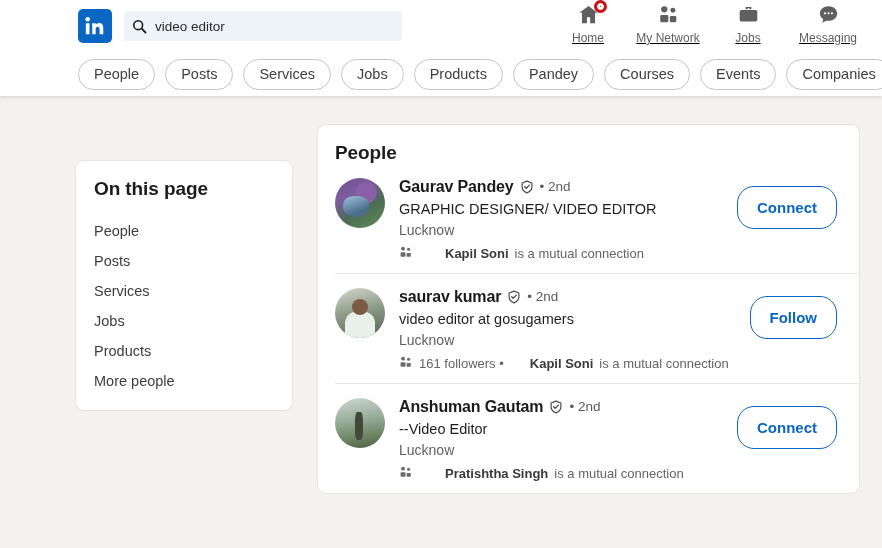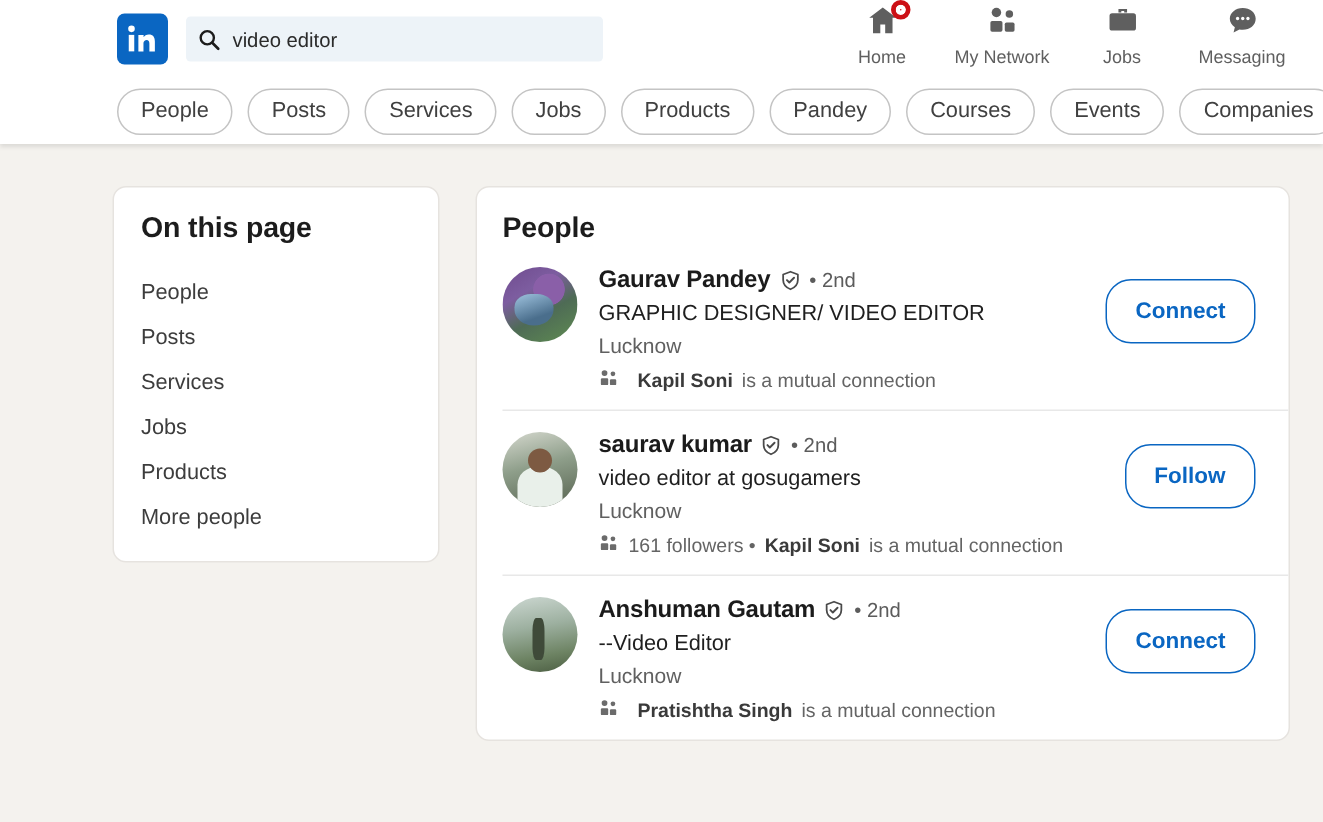--- a/index.html
+++ b/index.html
@@ -59,20 +59,21 @@
   }
   .search-input::placeholder { color: #6b6b6b; }
 
   .nav {
     margin-left: auto;
     display: flex;
     align-items: flex-start;
     height: 52px;
     padding-right: 14px;
     padding-top: 3px;
+    text-decoration: underline;
   }
   .nav-item {
     width: 80px;
     display: flex;
     flex-direction: column;
     align-items: center;
     justify-content: flex-start;
     color: #5f5f5f;
     cursor: pointer;
     position: relative;
@@ -134,20 +135,21 @@
 
   
   .side-card {
     margin-left: 75px;
     width: 218px;
     background: #ffffff;
     border: 1px solid #e6e3df;
     border-radius: 9px;
     padding: 17px 0 14px 0;
     flex: none;
+    margin-top: 36px;
   }
   .side-title {
     font-size: 19px;
     font-weight: 600;
     color: #1c1c1c;
     padding: 0 18px;
     margin-bottom: 16px;
     letter-spacing: -0.1px;
   }
   .side-link {
@@ -282,21 +284,21 @@
   }
   .p-mutual {
     display: flex;
     align-items: center;
     gap: 6px;
     margin-top: 6px;
     font-size: 13px;
     color: #646464;
     line-height: 16px;
   }
-  .p-mutual b { color: #3a3a3a; font-weight: 700; }
+  .p-mutual b { color: #3a3a3a; font-weight: 700; margin-left: 20px; }
 
   .action-btn {
     flex: none;
     margin: 10px 22px 0 10px;
     border: 1.5px solid #0a66c2;
     color: #0a66c2;
     background: #fff;
     border-radius: 17px;
     height: 43px;
     padding: 0 19px;

